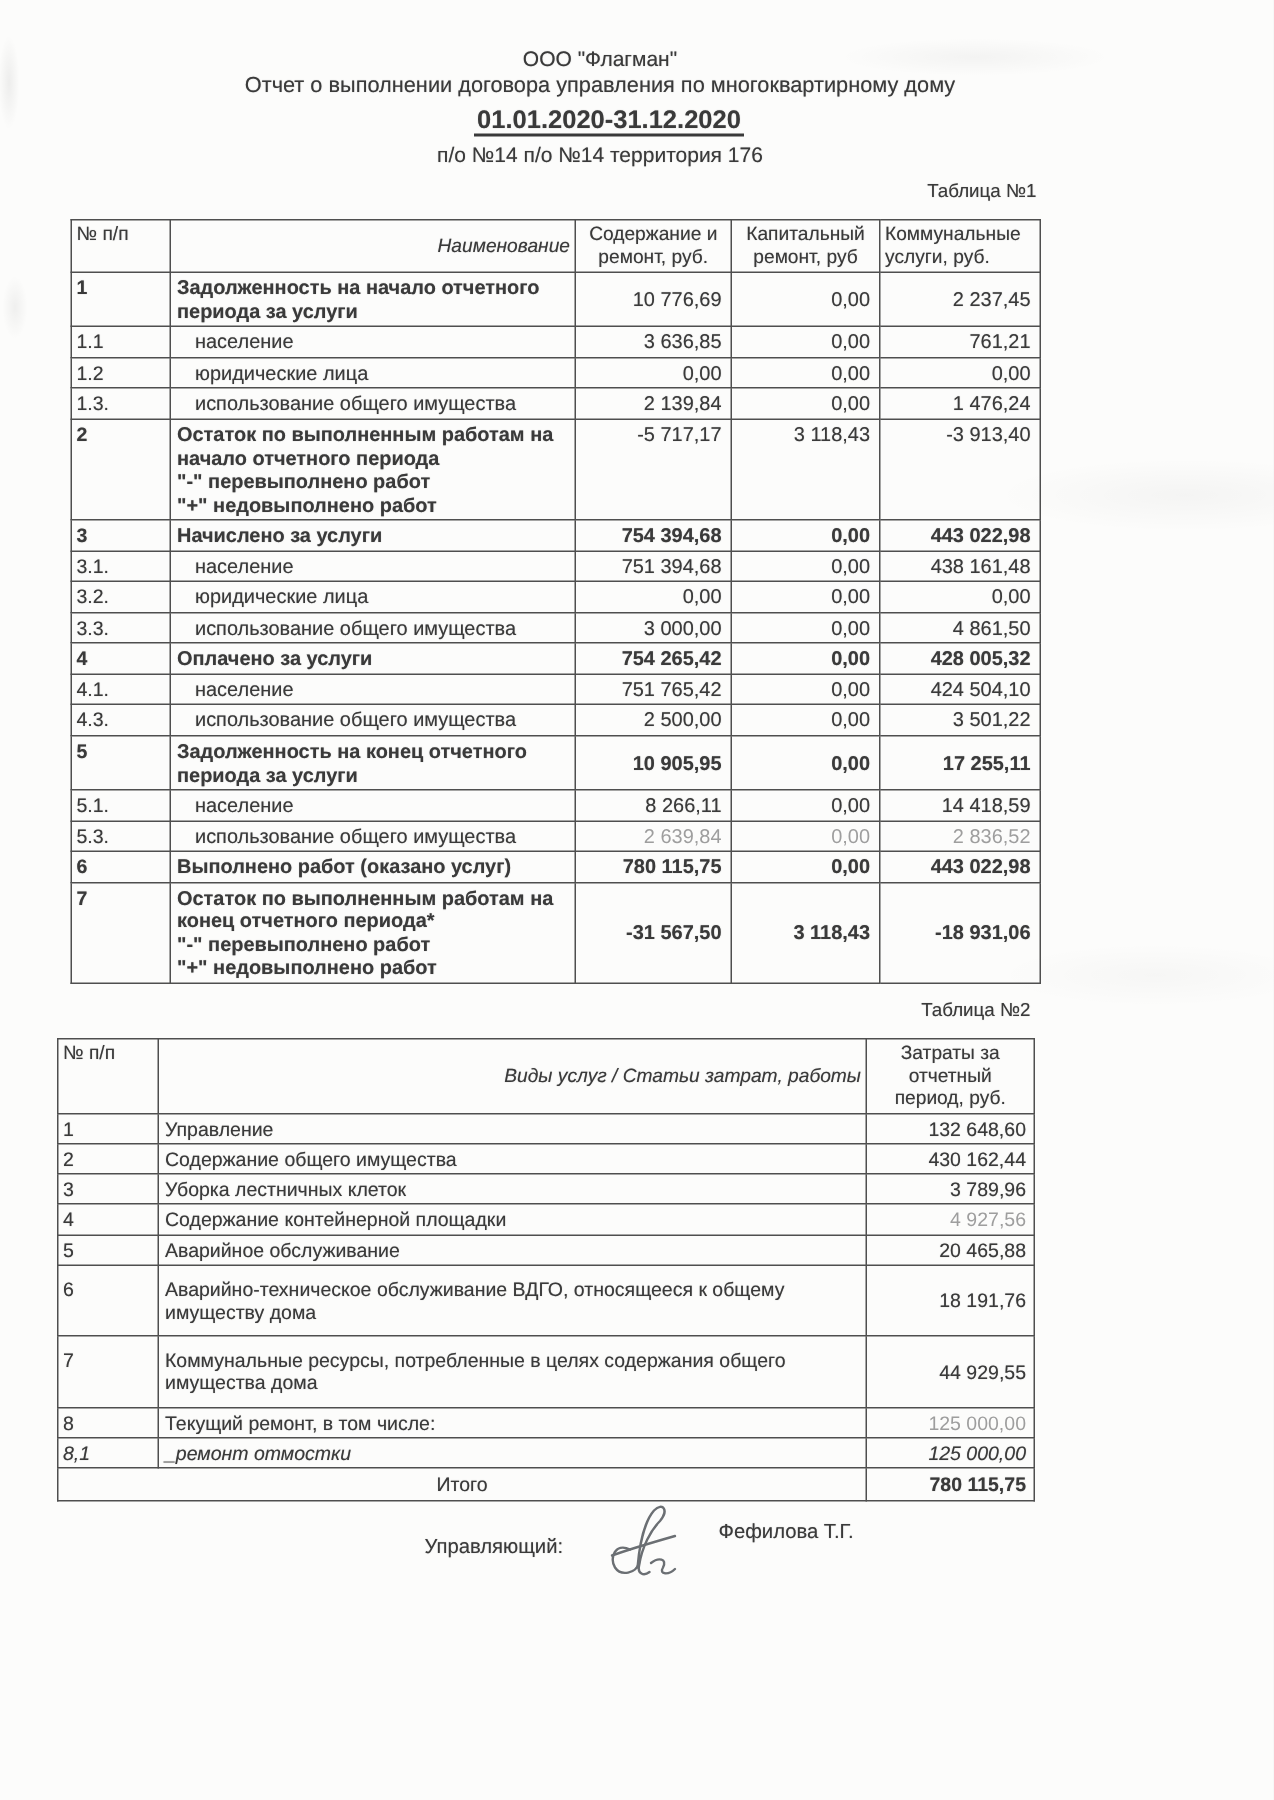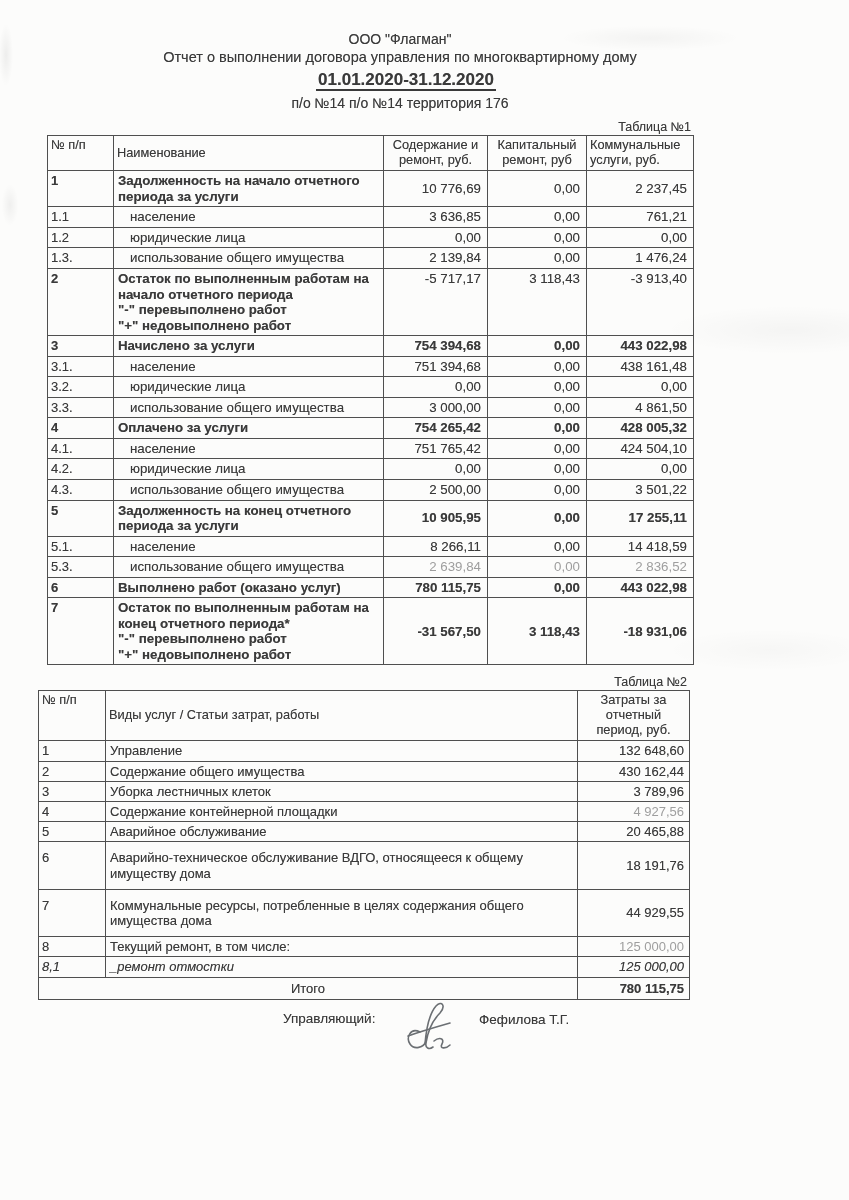--- a/index.html
+++ b/index.html
@@ -18,49 +18,49 @@
       radial-gradient(ellipse 180px 35px at 790px 330px, rgba(0,0,0,.03), transparent 70%),
       radial-gradient(ellipse 150px 30px at 770px 650px, rgba(0,0,0,.025), transparent 70%);
   }
   .doc-header{padding-top:30px;width:760px;margin-left:20px;text-align:center;line-height:1.3;}
   .org{font-size:14px;}
   .title{font-size:14.5px;}
   .period{font-size:17px;font-weight:bold;margin:2px 0 3px 0;}
   .period span{border-bottom:2px solid #3a3a3a;padding:0 2px 0 2px;margin-left:12px;}
   .territory{font-size:14px;}
 
-  .caption{font-size:12.5px;text-align:right;padding-right:2px;margin-bottom:1px;}
+  .caption{font-size:12.5px;text-align:right;padding-right:2px;margin-bottom:12px;}
   .t1-wrap{width:646px;margin:8px 0 0 47px;}
   .t2-wrap{width:651px;margin:10px 0 0 38px;}
 
   table{border-collapse:collapse;table-layout:fixed;width:100%;}
   th,td{border:1.5px solid var(--border);line-height:1.17;vertical-align:middle;
         overflow:hidden;}
   th{font-weight:normal;font-size:12.8px;padding:2px 3px;vertical-align:top;}
   th.h-num{text-align:left;}
-  th.h-center{text-align:left;vertical-align:middle;}
+  th.h-center{text-align:right;vertical-align:middle;font-style:italic;}
   th.h-money-c{text-align:center;}
   th.h-money-l{text-align:left;}
   td{font-size:13.3px;}
   td.c-num{text-align:left;padding:2px 3px;vertical-align:top;font-size:13px;}
   td.c-name{padding:2px 4px;}
   td.c-name.sub{padding-left:16px;}
   td.c-val{text-align:right;padding:2px 6px 2px 2px;}
   .b{font-weight:bold;}
   .faded{color:var(--faded);text-shadow:none;}
   .vtop{vertical-align:top;}
   tr.ital td{font-style:italic;}
   .t2 td{font-size:13px;}
   .t2 td.c-name{margin-left:26px;}
   .t2 tr.tall td{padding-top:8px;padding-bottom:8px;}
   td.total-label{text-align:center;font-weight:normal;padding:3px 0;}
   .t2 td.c-val{padding-right:5px;text-align:right;}
 
   .footer{position:relative;height:80px;margin-top:6px;font-size:13.5px;}
-  .footer .mgr{position:absolute;left:283px;top:5px;}
+  .footer .mgr{position:absolute;left:283px;top:16px;}
   .footer .name{position:absolute;left:479px;top:6px;}
   .footer .sig{position:absolute;left:398px;top:-12px;}
 </style>
 </head>
 <body>
 
 <div class="page">
 
   <div class="doc-header">
     <div class="org">ООО "Флагман"</div>
@@ -184,29 +184,20 @@
           <tr>
     <td class="c-num">4.1.</td>
     <td class="c-name sub">
               <div>население</div>
             </td>
     <td class="c-val">751 765,42</td>
     <td class="c-val">0,00</td>
     <td class="c-val">424 504,10</td>
   </tr>
           <tr>
-    <td class="c-num">4.2.</td>
-    <td class="c-name sub">
-              <div>юридические лица</div>
-            </td>
-    <td class="c-val">0,00</td>
-    <td class="c-val">0,00</td>
-    <td class="c-val">0,00</td>
-  </tr>
-          <tr>
     <td class="c-num">4.3.</td>
     <td class="c-name sub">
               <div>использование общего имущества</div>
             </td>
     <td class="c-val">2 500,00</td>
     <td class="c-val">0,00</td>
     <td class="c-val">3 501,22</td>
   </tr>
           <tr>
     <td class="c-num b">5</td>

